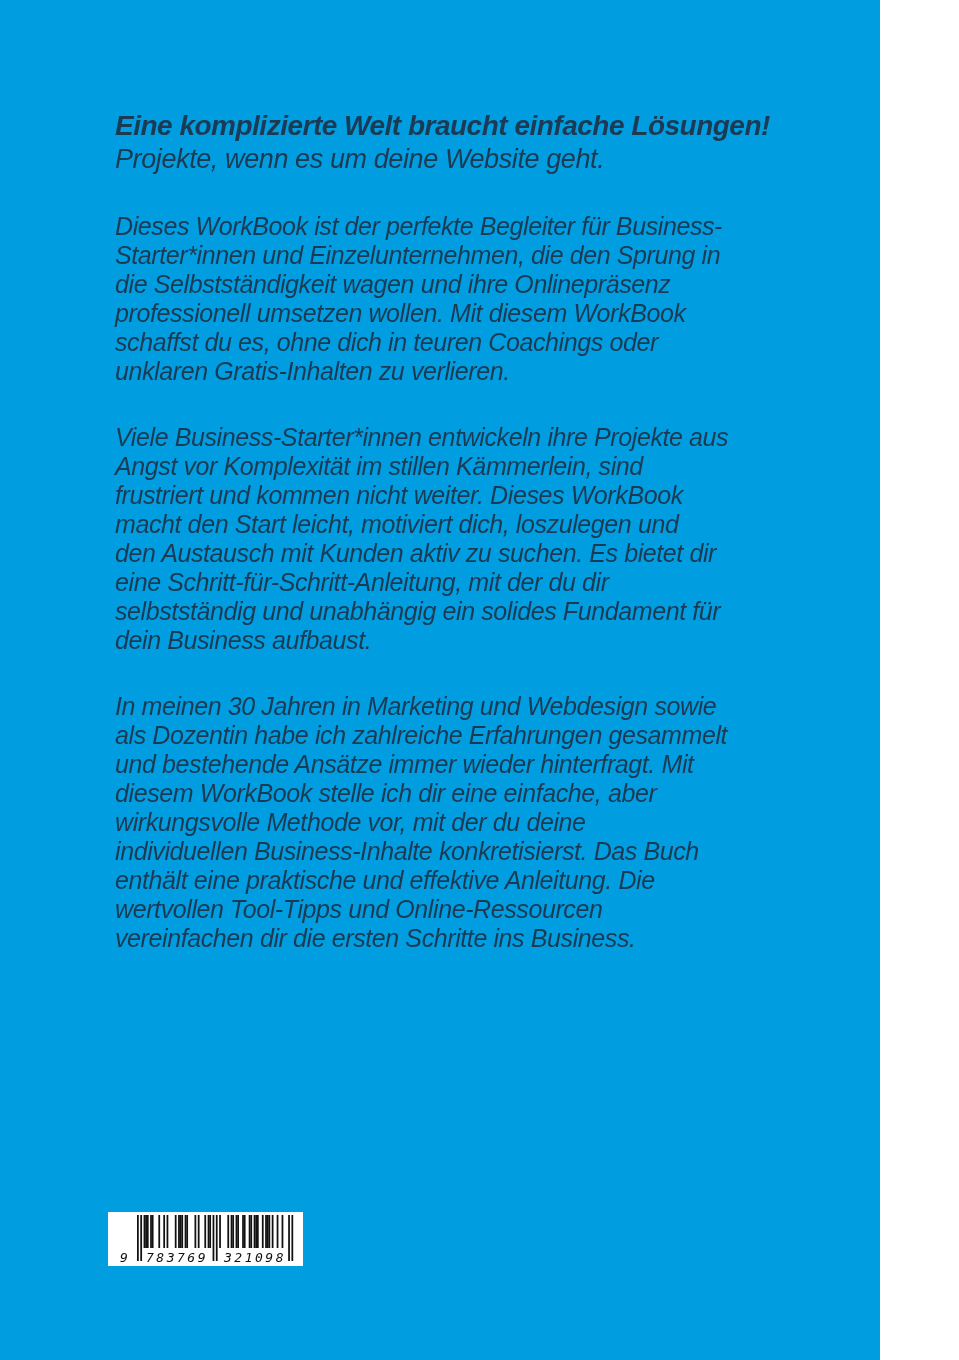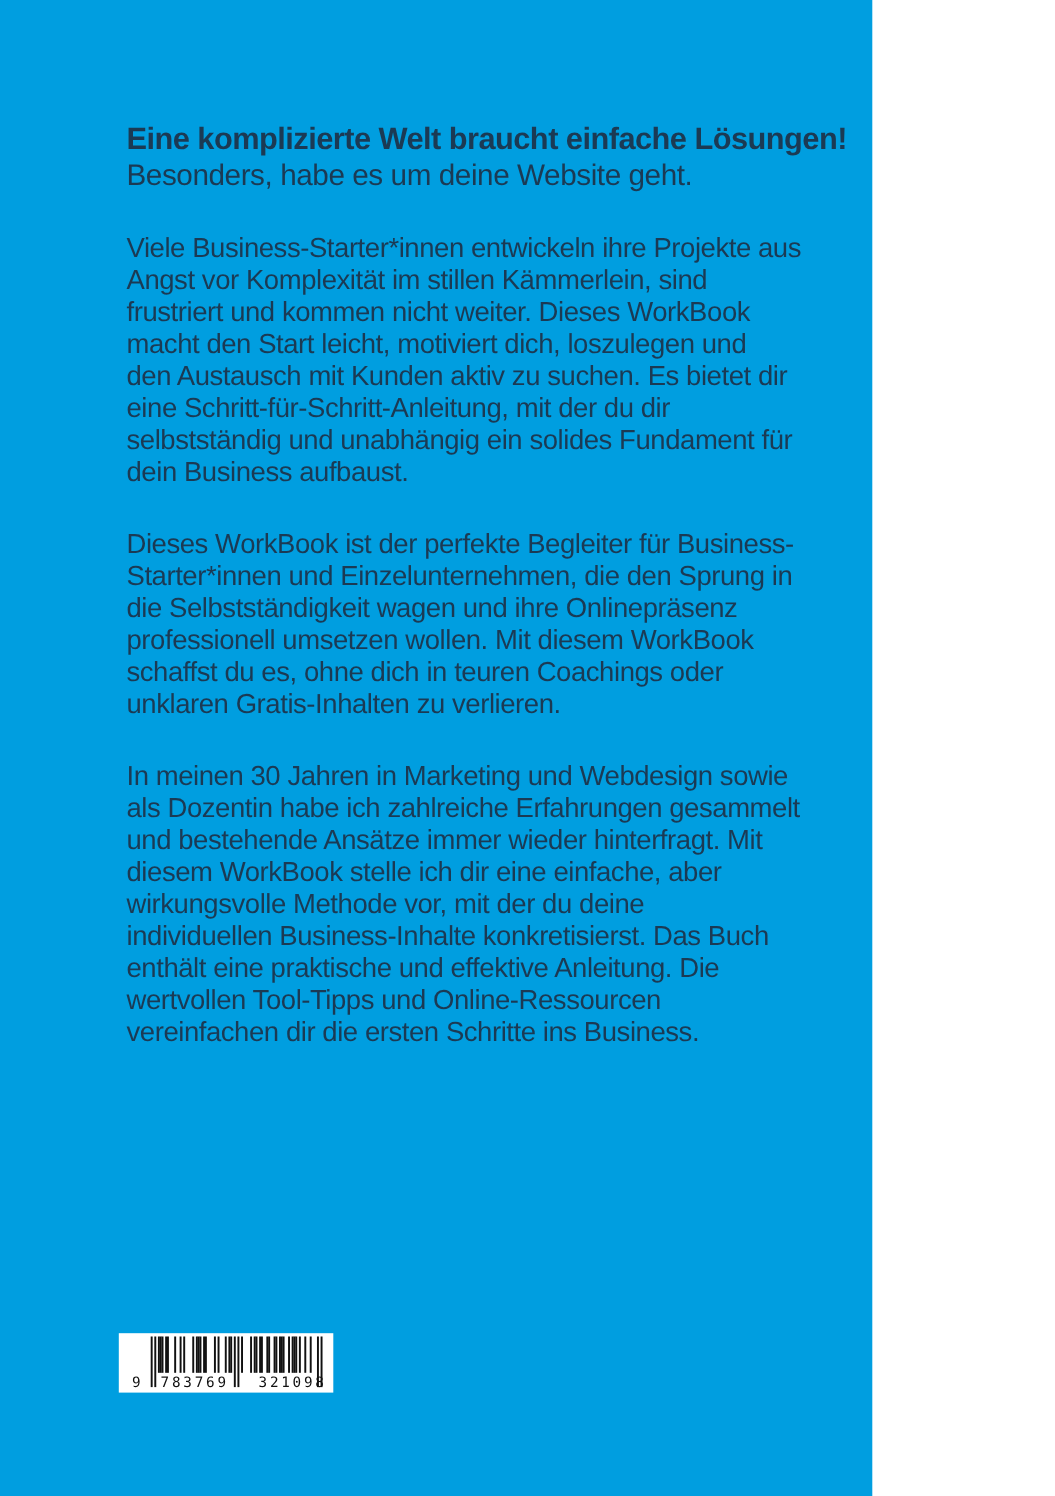--- a/index.html
+++ b/index.html
@@ -4,25 +4,26 @@
 <style>
   :root{
     --bg:#009EE0;
     --ink:#1B3A54;
     --bc-bg:#FFFFFF;
     --bc-ink:#111111;
   }
   html,body{margin:0;padding:0;}
   .page{
     position:relative;
-    width:793px;
+    width:880px;
     height:1360px;
     background:var(--bg);
     font-family:"Liberation Sans",sans-serif;
     overflow:hidden;
+    font-style:italic;
   }
   .content{
     position:absolute;
     left:115px;
     top:108px;
     width:780px;
     color:var(--ink);
   }
   .headline{
     margin:0;
@@ -56,45 +57,45 @@
     position:absolute;
     bottom:2px;
     transform:translateX(-50%);
     font-family:"DejaVu Sans Mono",monospace;
     font-size:13px;
     line-height:13px;
     color:var(--bc-ink);
   }
   .bc-prefix{left:16px;}
   .bc-group1{left:69px;letter-spacing:2.5px;text-align:center;}
-  .bc-group2{left:158px;letter-spacing:2.5px;}
+  .bc-group2{left:147px;letter-spacing:2.5px;}
 </style>
 </head>
 <body>
 
 <div class="page">
   <div class="content">
     <h1 class="headline">Eine komplizierte Welt braucht einfache Lösungen!</h1>
-    <div class="subheadline">Besonders, habe es um deine Website geht.</div>
+    <div class="subheadline">Projekte, wenn es um deine Website geht.</div>
+
+    <p class="para">Dieses WorkBook ist der perfekte Begleiter für Business-
+Starter*innen und Einzelunternehmen, die den Sprung in
+die Selbstständigkeit wagen und ihre Onlinepräsenz
+professionell umsetzen wollen. Mit diesem WorkBook
+schaffst du es, ohne dich in teuren Coachings oder
+unklaren Gratis-Inhalten zu verlieren.</p>
 
     <p class="para">Viele Business-Starter*innen entwickeln ihre Projekte aus
 Angst vor Komplexität im stillen Kämmerlein, sind
 frustriert und kommen nicht weiter. Dieses WorkBook
 macht den Start leicht, motiviert dich, loszulegen und
 den Austausch mit Kunden aktiv zu suchen. Es bietet dir
 eine Schritt-für-Schritt-Anleitung, mit der du dir
 selbstständig und unabhängig ein solides Fundament für
 dein Business aufbaust.</p>
-
-    <p class="para">Dieses WorkBook ist der perfekte Begleiter für Business-
-Starter*innen und Einzelunternehmen, die den Sprung in
-die Selbstständigkeit wagen und ihre Onlinepräsenz
-professionell umsetzen wollen. Mit diesem WorkBook
-schaffst du es, ohne dich in teuren Coachings oder
-unklaren Gratis-Inhalten zu verlieren.</p>
 
 
     <p class="para">In meinen 30 Jahren in Marketing und Webdesign sowie
 als Dozentin habe ich zahlreiche Erfahrungen gesammelt
 und bestehende Ansätze immer wieder hinterfragt. Mit
 diesem WorkBook stelle ich dir eine einfache, aber
 wirkungsvolle Methode vor, mit der du deine
 individuellen Business-Inhalte konkretisierst. Das Buch
 enthält eine praktische und effektive Anleitung. Die
 wertvollen Tool-Tipps und Online-Ressourcen

